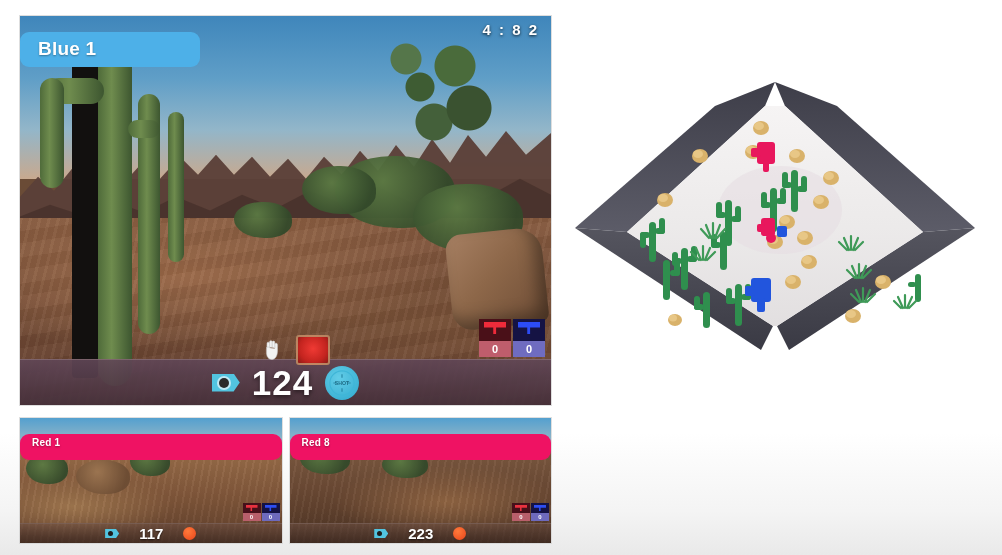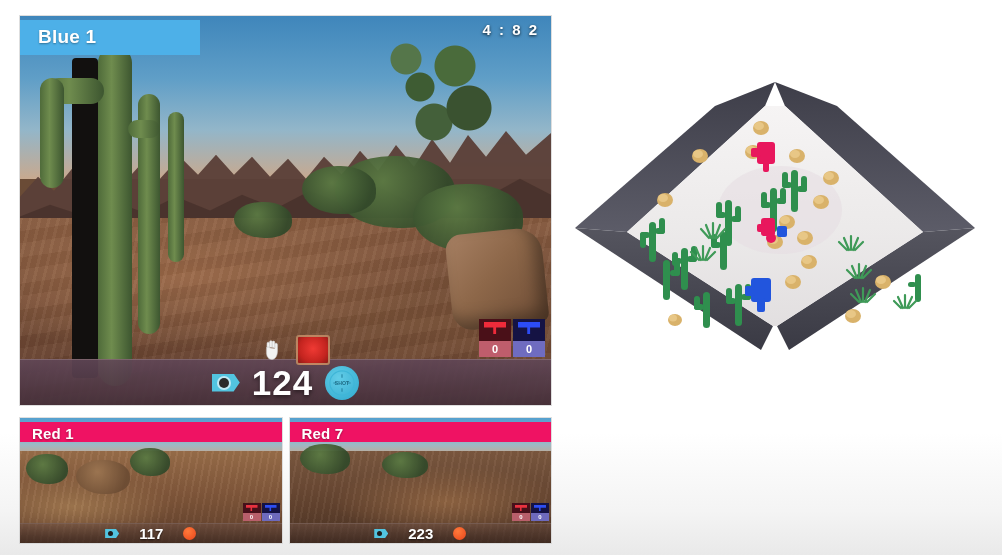--- a/index.html
+++ b/index.html
@@ -63,25 +63,26 @@
     position:absolute; border-radius:50% 50% 45% 55%;
     background:radial-gradient(circle at 40% 35%, #5b7a43, #33492a 75%);
     opacity:.95;
   }
   .darktrunk{
     position:absolute; background:#12100f; border-radius:4px;
   }
 
   
   .name-banner {
-    position:absolute; left:0; top:4px; z-index:12;
+    position:absolute; left:0; top:16px; z-index:12;
     padding:6px 0 7px 18px; width:180px;
     color:#ffffff; font-size:19px; font-weight:bold;
     letter-spacing:.2px;
     text-shadow:0 1px 2px rgba(0,0,0,.35);
+    border-radius:9px;
   }
   .name-banner.blue { background:#4db0e8; }
   .name-banner.red  { background:#ef1263; }
 
   .timer {
     position:absolute; right:12px; top:5px; z-index:12;
     color:#fff; font-size:15px; font-weight:bold;
     letter-spacing:2px;
     text-shadow:0 1px 3px rgba(0,0,0,.8);
   }
@@ -149,21 +150,21 @@
 
   
   .thumb-row{
     position:absolute; left:20px; top:418px; width:531px; height:125px;
     display:flex; gap:8px;
   }
   .thumb{
     position:relative; flex:1; overflow:hidden;
     background:#6a4b36; box-shadow:0 0 0 1px rgba(210,210,210,.7);
   }
-  .thumb .name-banner{ font-size:15px; padding:3px 0 0 12px; width:100%; }
+  .thumb .name-banner{ font-size:10px; padding:3px 0 12px 12px; width:100%; }
   .thumb-sky{
     position:absolute; left:0; top:0; width:100%; height:30%;
     background:linear-gradient(to bottom,#54a0cf,#9cb9c5 70%,#c9a78d);
   }
   .thumb-ground{
     position:absolute; left:0; top:26%; width:100%; height:74%;
   }
   .t1-ground{
     background:
       radial-gradient(ellipse 55% 50% at 20% 60%, #a0774f 0%, rgba(160,119,79,0) 70%),
@@ -358,21 +359,21 @@
           <div class="mf"></div>
           <div class="mn">0</div>
         </div>
       </div>
       <div class="thumb-bar">
         <div class="thumb-tag"></div>
         <div class="thumb-num">223</div>
         <div class="thumb-dot"></div>
       </div>
       <div class="name-banner red">
-        <span>Red 7</span>
+        <span>Red 8</span>
       </div>
     </div>
   </div>
 
   <div class="map-panel">
     <svg class="map-svg" viewBox="0 0 420 300">
       <defs>
         <linearGradient id="floorGrad" x1="0" y1="0" x2="0" y2="1">
           <stop offset="0%" stop-color="#f6f4f4"></stop>
           <stop offset="55%" stop-color="#eceaea"></stop>

